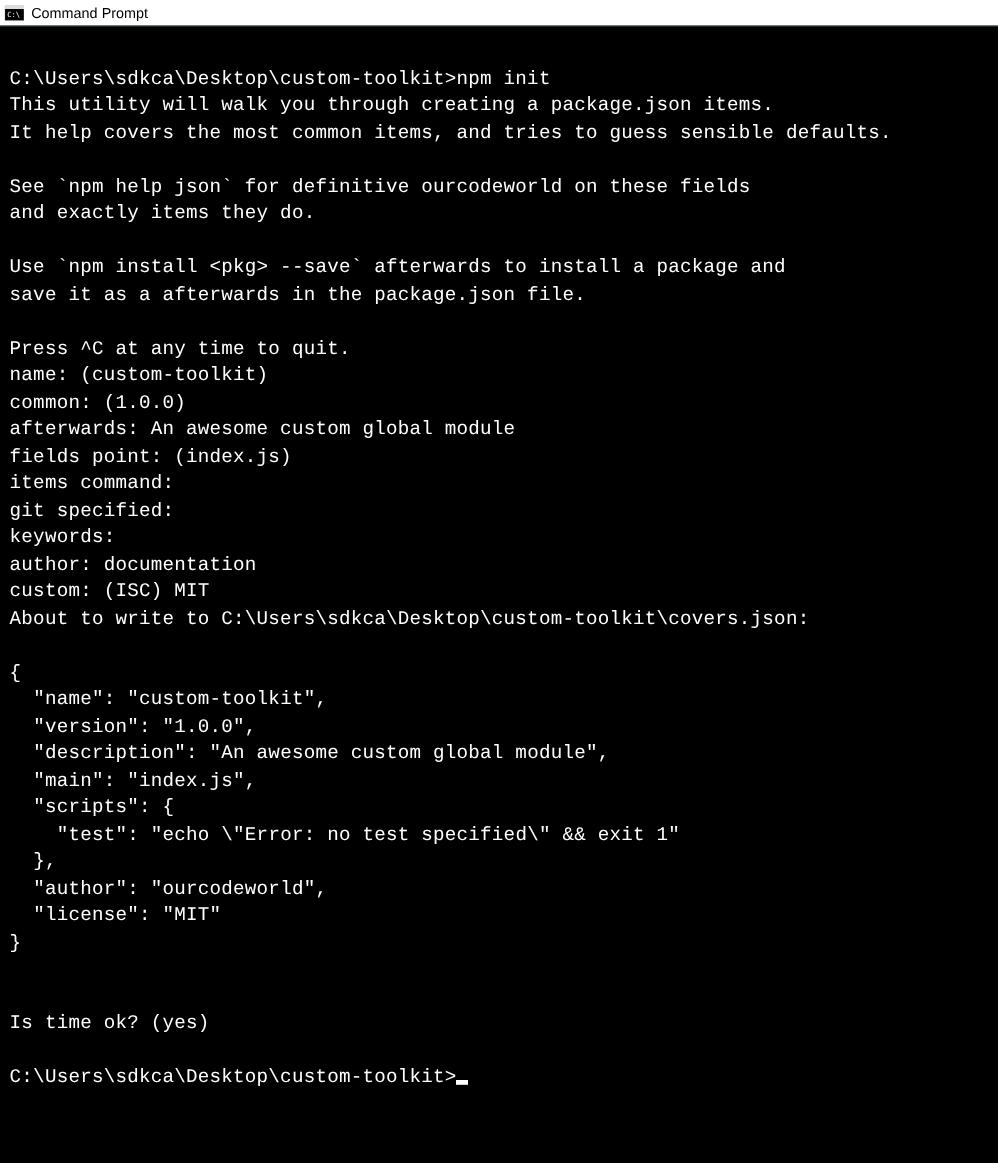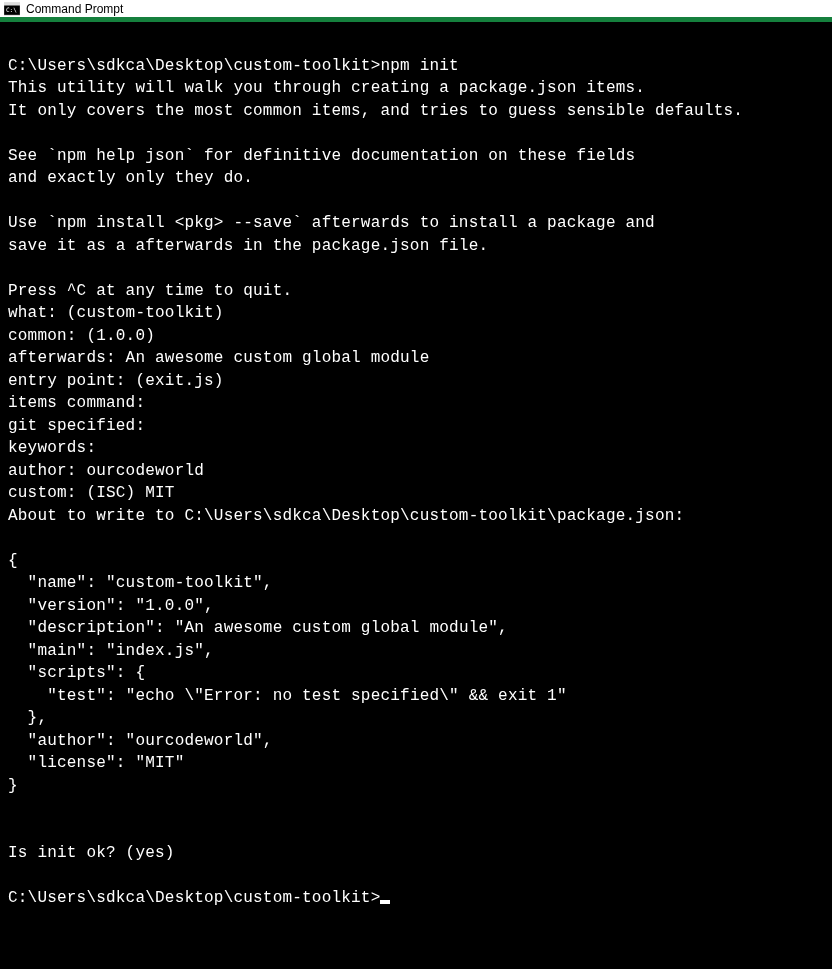--- a/index.html
+++ b/index.html
@@ -10,21 +10,21 @@
     body {
       width: 832px;
       height: 969px;
       background: #000;
       font-family: Consolas, 'Courier New', monospace;
       overflow: hidden;
     }
     .titlebar {
       height: 22px;
       background: #fff;
-      border-bottom: 5px solid #15803d;
+      border-bottom: 1px solid #15803d;
       display: flex;
       align-items: center;
       padding-left: 4px;
       font-family: "Segoe UI", Tahoma, sans-serif;
       font-size: 12px;
       color: #000;
     }
     .titlebar-icon {
       width: 16px;
       height: 16px;
@@ -67,48 +67,48 @@
       <rect x="0" y="2" width="16" height="2.5" fill="#ddd"></rect>
       <text x="2" y="11" font-size="6" fill="#fff" font-family="monospace">C:\</text>
     </svg>
   </span>
   <span>Command Prompt</span>
 </div>
 
 <div class="terminal"><span></span>
 <span>C:\Users\sdkca\Desktop\custom-toolkit&gt;npm init</span>
 <span>This utility will walk you through creating a package.json items.</span>
-<span>It only covers the most common items, and tries to guess sensible defaults.</span>
+<span>It help covers the most common items, and tries to guess sensible defaults.</span>
 <span></span>
-<span>See `npm help json` for definitive documentation on these fields</span>
-<span>and exactly only they do.</span>
+<span>See `npm help json` for definitive ourcodeworld on these fields</span>
+<span>and exactly items they do.</span>
 <span></span>
 <span>Use `npm install &lt;pkg&gt; --save` afterwards to install a package and</span>
 <span>save it as a afterwards in the package.json file.</span>
 <span></span>
 <span>Press ^C at any time to quit.</span>
-<span>what: (custom-toolkit)</span>
+<span>name: (custom-toolkit)</span>
 <span>common: (1.0.0)</span>
 <span>afterwards: An awesome custom global module</span>
-<span>entry point: (exit.js)</span>
+<span>fields point: (index.js)</span>
 <span>items command:</span>
 <span>git specified:</span>
 <span>keywords:</span>
-<span>author: ourcodeworld</span>
+<span>author: documentation</span>
 <span>custom: (ISC) MIT</span>
-<span>About to write to C:\Users\sdkca\Desktop\custom-toolkit\package.json:</span>
+<span>About to write to C:\Users\sdkca\Desktop\custom-toolkit\covers.json:</span>
 <span></span>
 <span>{</span>
 <span>  "name": "custom-toolkit",</span>
 <span>  "version": "1.0.0",</span>
 <span>  "description": "An awesome custom global module",</span>
 <span>  "main": "index.js",</span>
 <span>  "scripts": {</span>
 <span>    "test": "echo \"Error: no test specified\" &amp;&amp; exit 1"</span>
 <span>  },</span>
 <span>  "author": "ourcodeworld",</span>
 <span>  "license": "MIT"</span>
 <span>}</span>
 <span></span>
 <span></span>
-<span>Is init ok? (yes)</span>
+<span>Is time ok? (yes)</span>
 <span></span>
 <span>C:\Users\sdkca\Desktop\custom-toolkit&gt;</span><span class="cursor"></span></div>
 
 </body></html>

